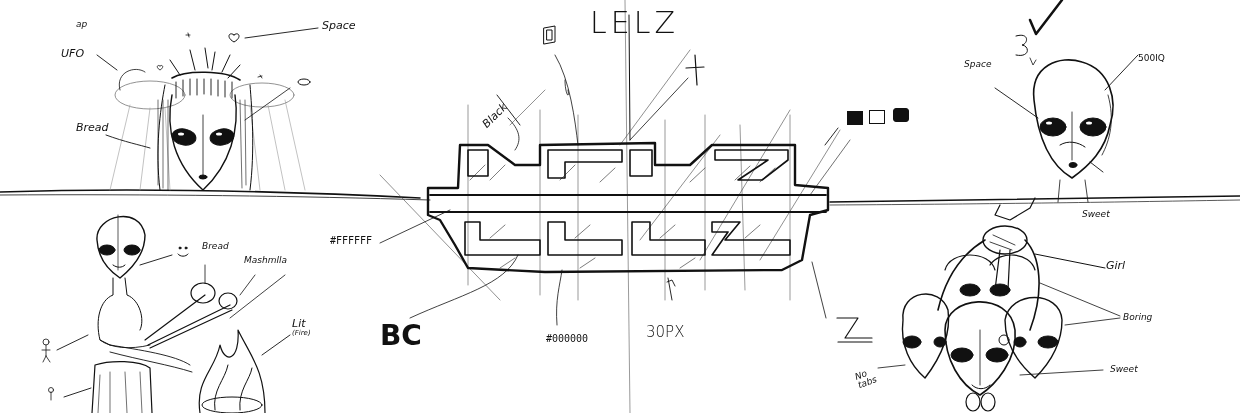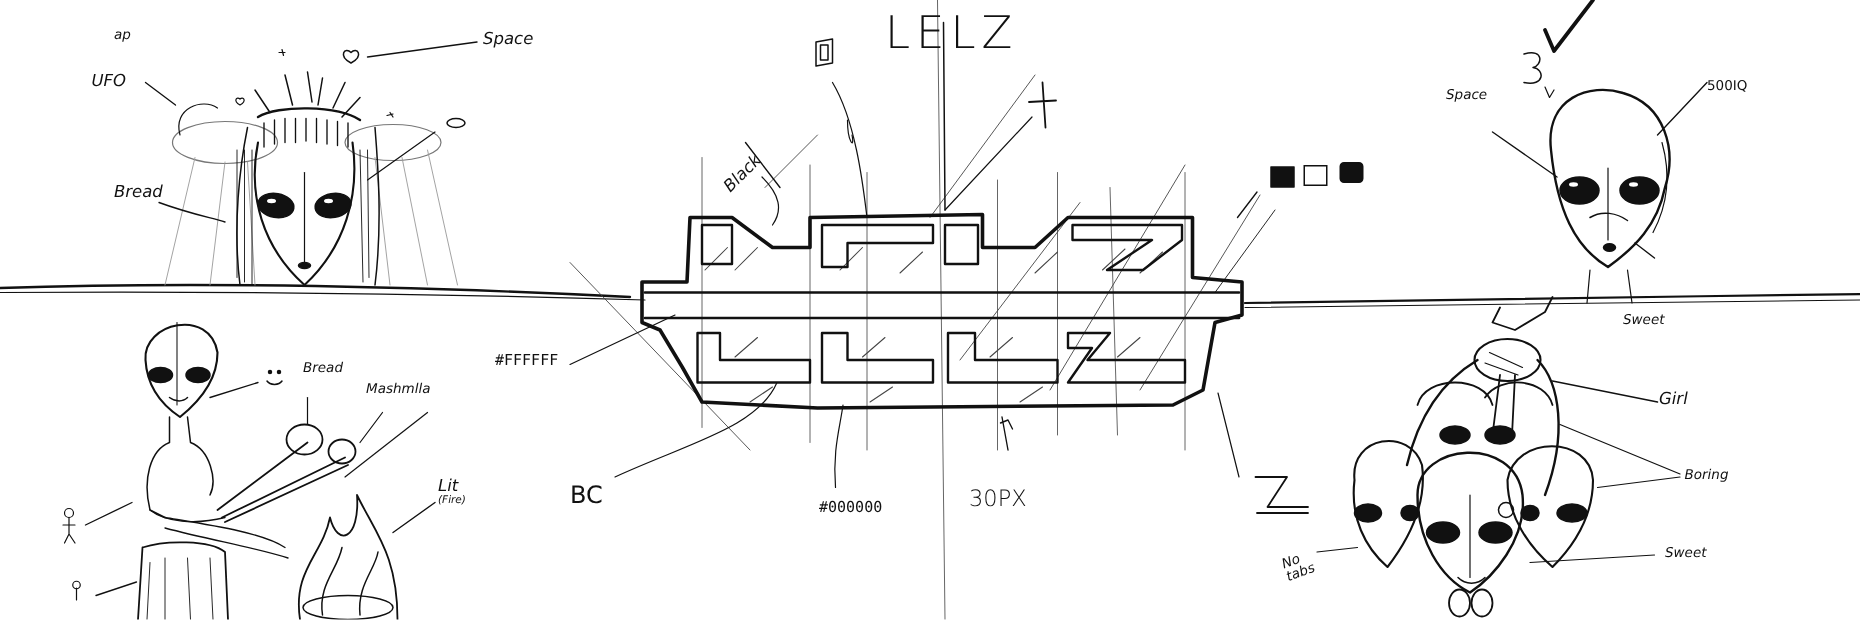--- a/index.html
+++ b/index.html
@@ -223,21 +223,21 @@
 <div class="lbl hand" style="left:76px;top:122px;">Bread</div>
 
 <div class="lbl hand small" style="left:202px;top:242px;">Bread</div>
 <div class="lbl hand small" style="left:244px;top:256px;">Mashmlla</div>
 <div class="lbl hand" style="left:292px;top:318px;">Lit</div>
 <div class="lbl hand" style="left:292px;top:330px;font-size:7px;">(Fire)</div>
 
 <div class="lbl hand" style="left:480px;top:110px;transform:rotate(-45deg);">Black</div>
 <div class="lbl mono" style="left:330px;top:236px;">#FFFFFF</div>
 <div class="lbl mono" style="left:546px;top:334px;">#000000</div>
-<div class="lbl" style="left:380px;top:322px;font-size:16px;font-weight:400;">BC</div>
+<div class="lbl" style="left:380px;top:322px;font-size:28px;font-weight:700;">BC</div>
 <div class="lbl" style="left:646px;top:325px;font-size:15px;font-weight:300;">30PX</div>
 
 <div class="lbl hand small" style="left:964px;top:60px;">Space</div>
 <div class="lbl small" style="left:1138px;top:44px;margin-top:10px;">500IQ</div>
 <div class="lbl hand small" style="left:1082px;top:170px;margin-top:40px;">Sweet</div>
 <div class="swatch" style="left:847px;top:111px;background:#111;"></div>
 <div class="swatch" style="left:869px;top:110px;background:#fff;"></div>
 <div class="swatch" style="left:893px;top:108px;background:#111;border-radius:3px;"></div>
 
 <div class="lbl hand" style="left:1106px;top:260px;">Girl</div>

